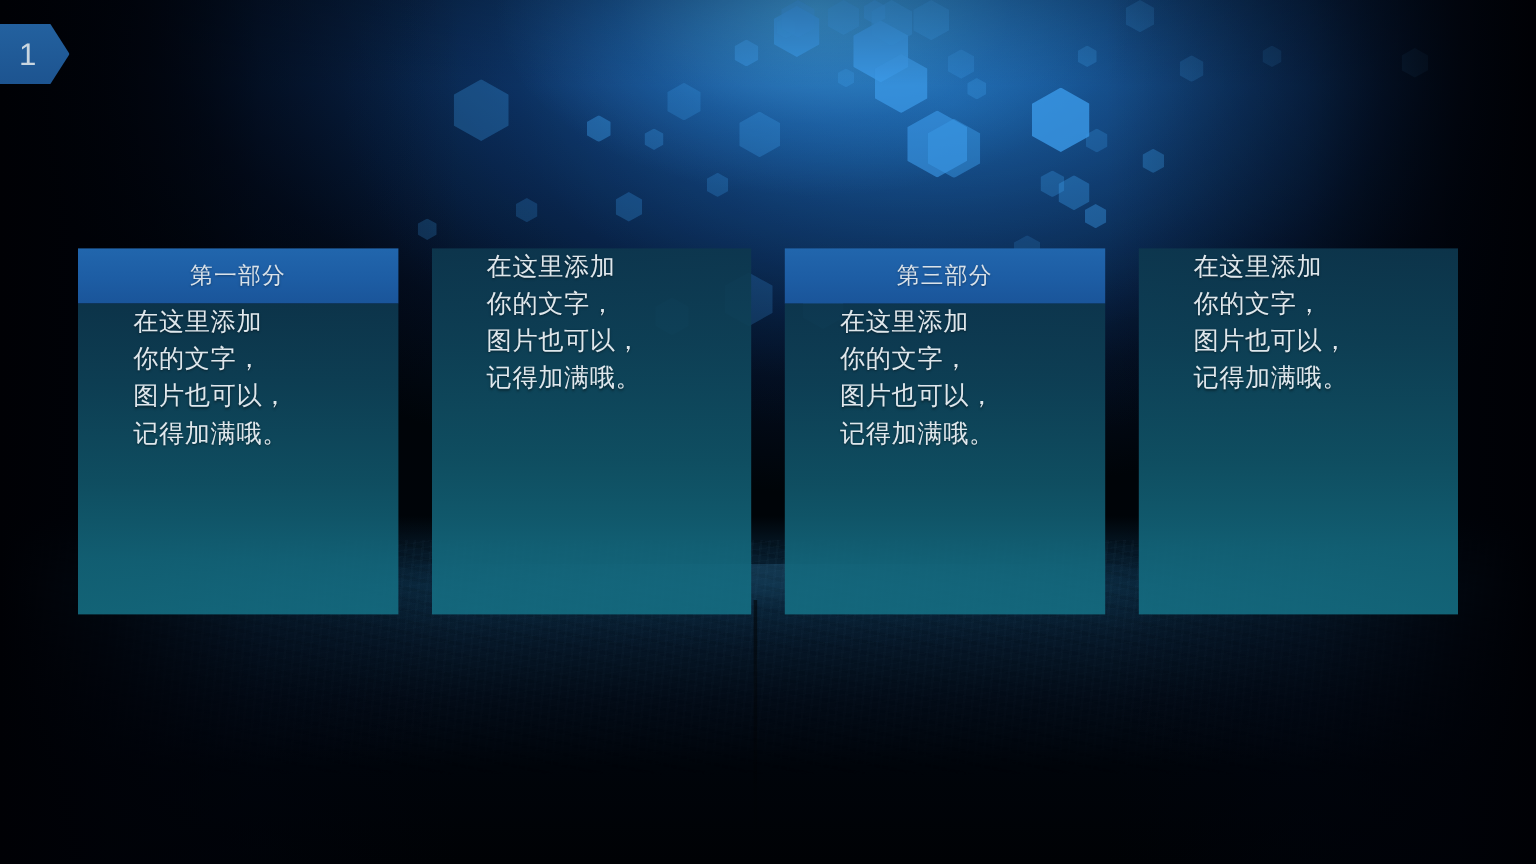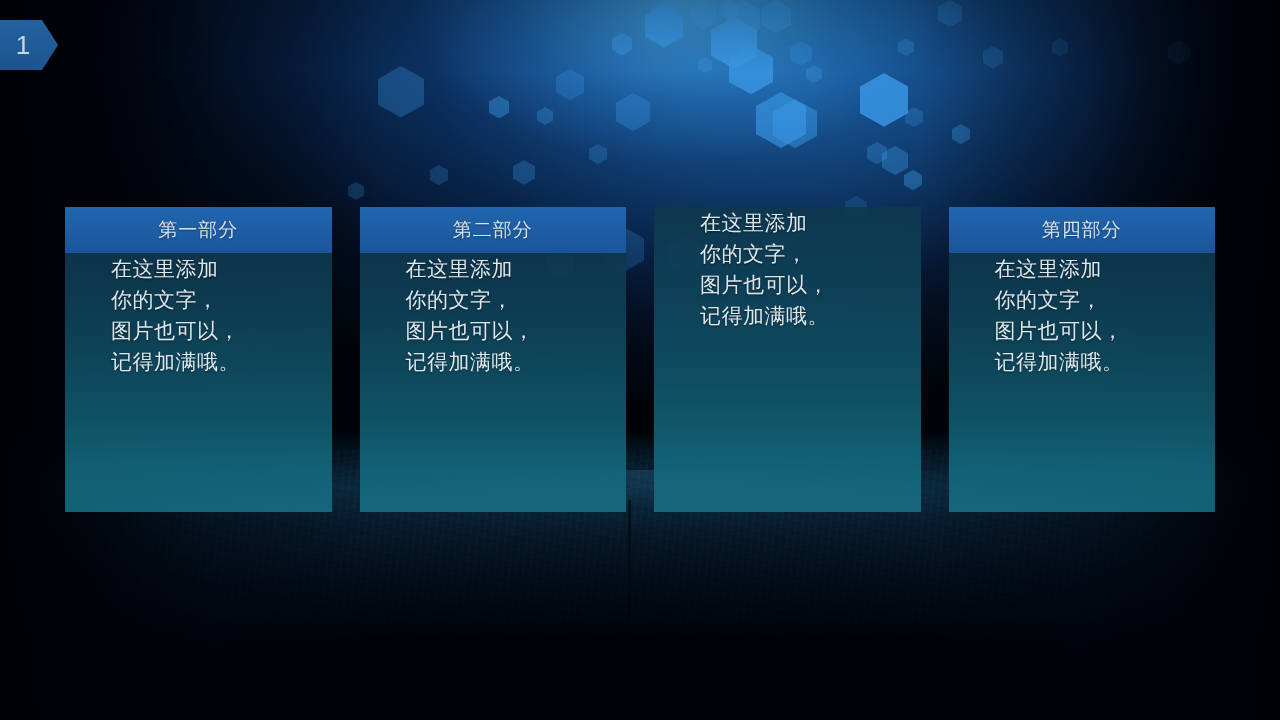--- a/index.html
+++ b/index.html
@@ -260,47 +260,44 @@
       </div>
       <div class="card-body">
         <div class="card-text">在这里添加
 你的文字，
 图片也可以，
 记得加满哦。</div>
       </div>
     </div>
 
     <div class="card">
+      <div class="card-body">
+        <div class="card-text">在这里添加
+你的文字，
+图片也可以，
+记得加满哦。</div>
+      </div>
+    </div>
+
+    <div class="card">
       <div class="card-head">
-        <span class="card-head-text">第二部分</span>
+        <span class="card-head-text">第三部分</span>
       </div>
       <div class="card-body">
         <div class="card-text">在这里添加
 你的文字，
 图片也可以，
 记得加满哦。</div>
       </div>
     </div>
 
     <div class="card">
       <div class="card-body">
         <div class="card-text">在这里添加
 你的文字，
 图片也可以，
 记得加满哦。</div>
       </div>
     </div>
 
-    <div class="card">
-      <div class="card-head">
-        <span class="card-head-text">第四部分</span>
-      </div>
-      <div class="card-body">
-        <div class="card-text">在这里添加
-你的文字，
-图片也可以，
-记得加满哦。</div>
-      </div>
-    </div>
-
   </div>
 
 </div>
 
 </body></html>

